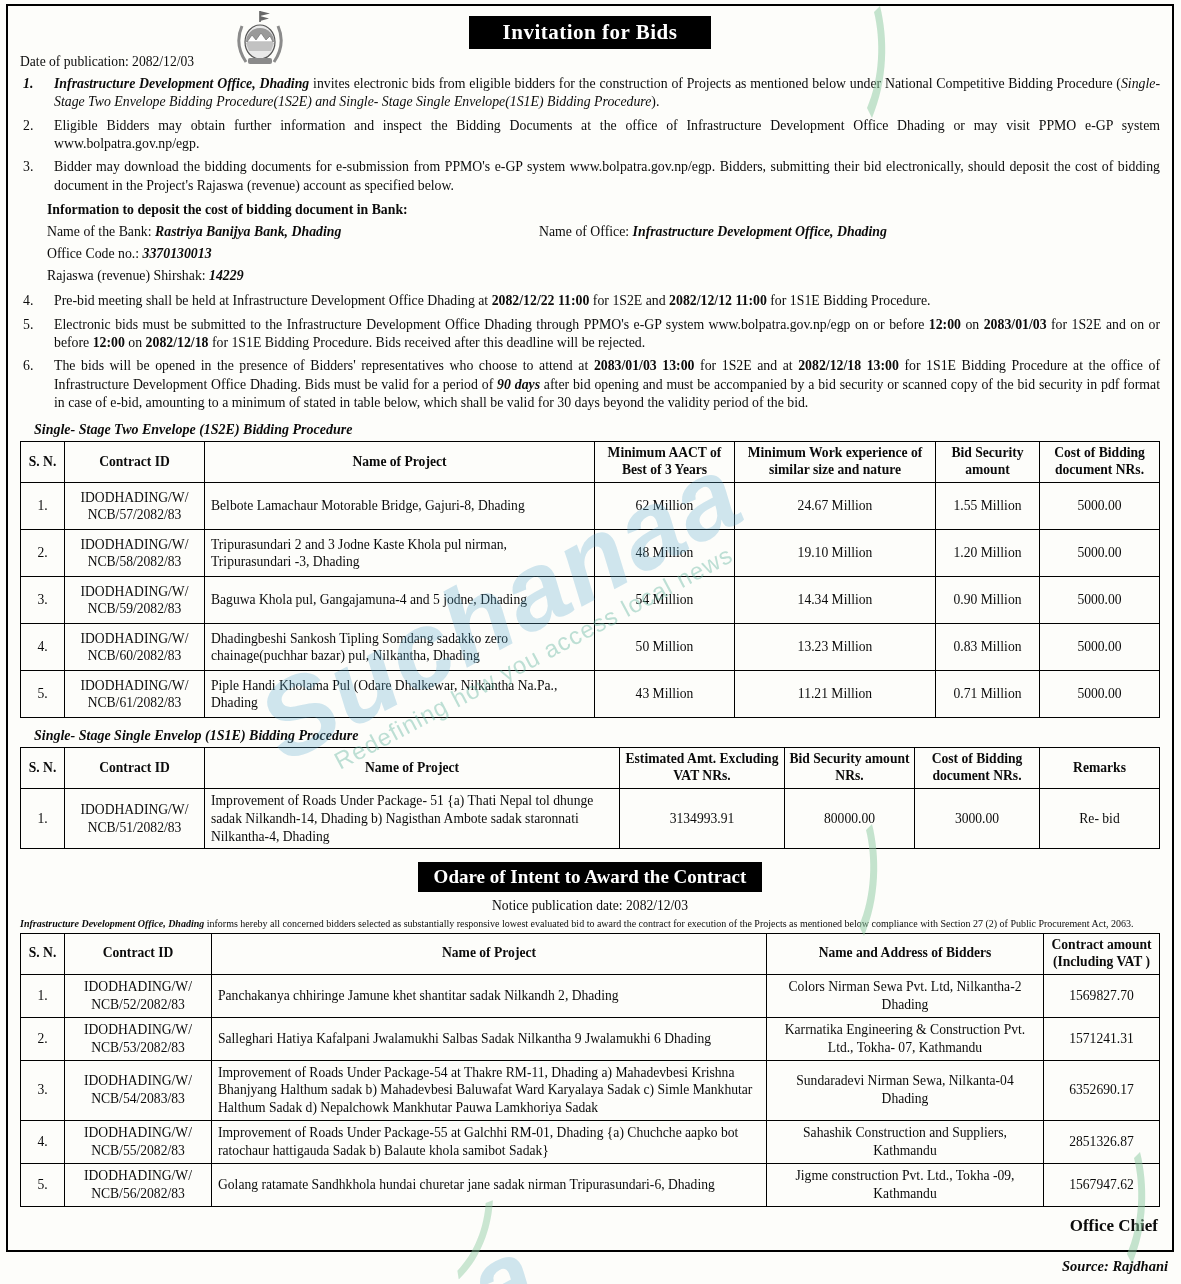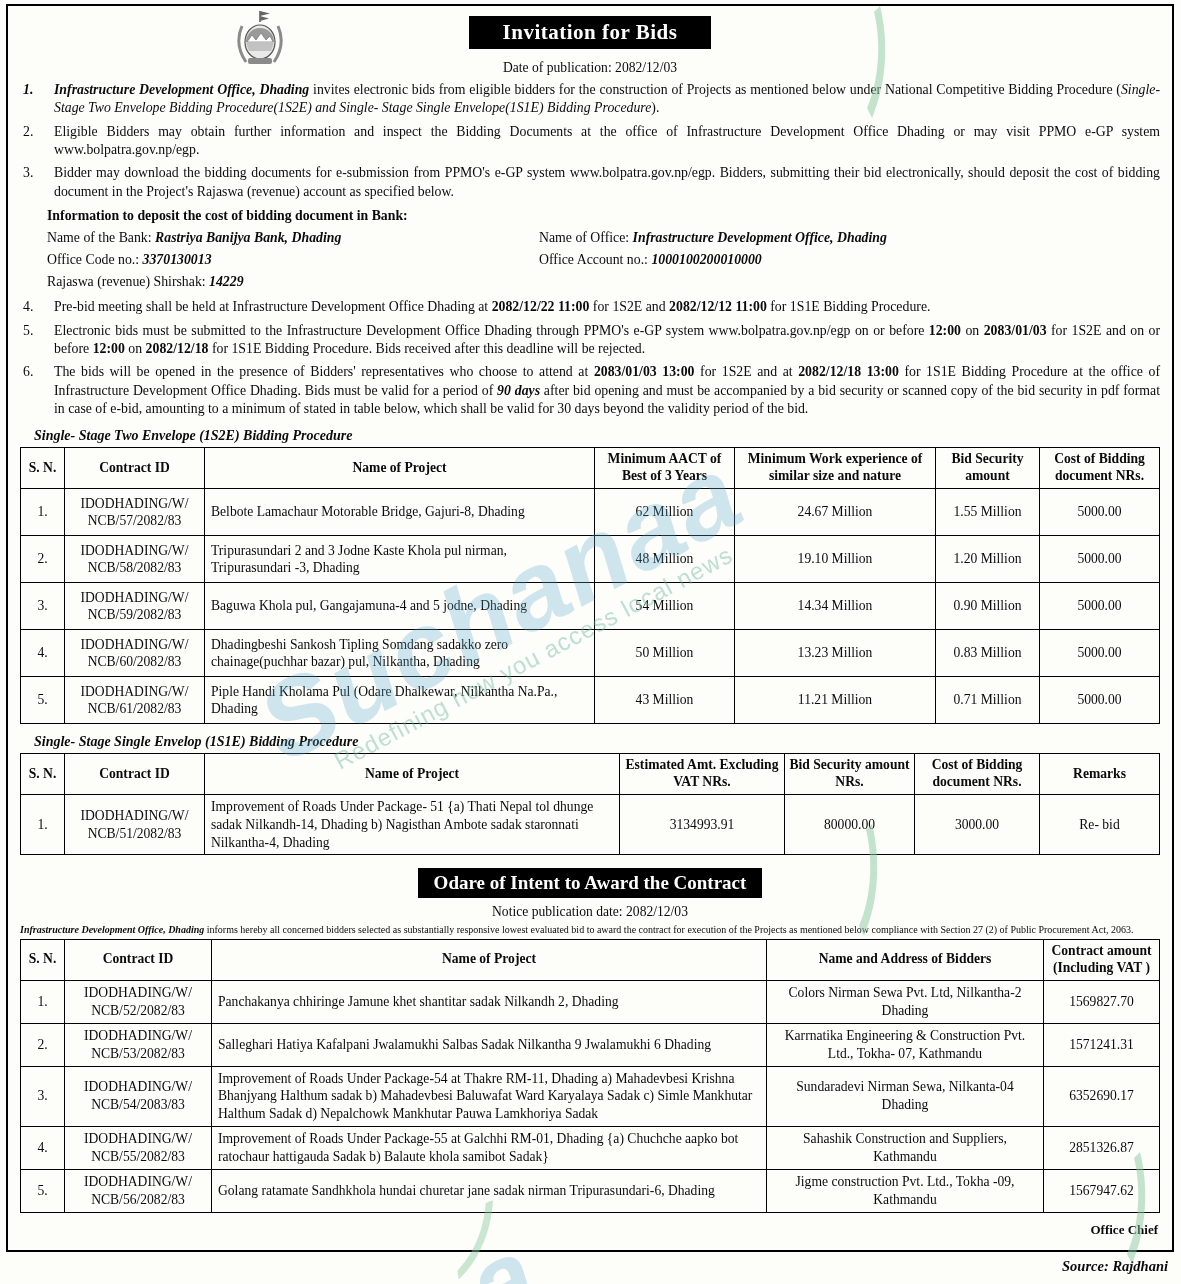--- a/index.html
+++ b/index.html
@@ -13,21 +13,21 @@
     border:2px solid #000; box-sizing:border-box;
     padding:6px 12px 8px 12px; z-index:1;
   }
   
   .title-row { position:relative; text-align:center; min-height:44px; }
   .emblem { position:absolute; left:214px; top:-2px; width:52px; height:56px; }
   .title-box {
     display:inline-block; background:#000; color:#fff; font-weight:bold;
     font-size:21px; padding:4px 34px; letter-spacing:0.5px; margin-top:4px;
   }
-  .pub-date { text-align:center; font-size:13.6px; margin-top:11px; }
+  .pub-date { text-align:left; font-size:13.6px; margin-top:5px; }
   
   .list { margin-top:2px; }
   .item { display:flex; margin-top:5px; font-size:13.8px; line-height:1.33; }
   .num { flex:0 0 24px; padding-left:3px; }
   .itext { flex:1; text-align:justify; padding-left:7px; }
   
   .bank { margin:7px 0 1px 27px; font-size:13.8px; }
   .bank-heading { font-weight:bold; }
   .bank-cols { display:flex; margin-top:3px; }
   .bank-col.left { width:492px; }
@@ -44,21 +44,21 @@
   #t2 tbody td { height:52px; }
   #t3 tbody td { height:36px; }
   
   .award-title-row { text-align:center; margin-top:13px; }
   .award-title-box {
     display:inline-block; background:#000; color:#fff; font-weight:bold;
     font-size:19px; padding:4px 16px;
   }
   .award-date { text-align:center; font-size:13.6px; margin-top:6px; }
   .award-para { font-size:10px; line-height:1.34; text-align:justify; margin-top:3px; }
-  .office-chief { text-align:right; font-weight:bold; font-size:13px; margin-top:9px; padding-right:2px; }
+  .office-chief { text-align:right; font-weight:bold; font-size:17px; margin-top:9px; padding-right:2px; }
   .source-line { position:absolute; right:13px; top:1258px; font-weight:bold; font-style:italic; font-size:14.5px; z-index:2; }
   
   .wm { position:absolute; z-index:6; pointer-events:none; transform:rotate(-28deg); transform-origin:left top; white-space:nowrap; }
   .wm-main { font-family:"Liberation Sans","DejaVu Sans",sans-serif; font-weight:bold; font-style:italic; font-size:108px; color:rgba(90,168,204,0.28); letter-spacing:2px; }
   .wm-tag { font-family:"Liberation Sans","DejaVu Sans",sans-serif; font-size:24px; color:rgba(100,180,160,0.42); margin:-16px 0 0 46px; letter-spacing:1px; }
   #wm1 { left:238px; top:676px; }
   #wm2 { left:36px; top:1458px; }
   .swoosh { position:absolute; z-index:5; pointer-events:none; }
   #sw1 { left:866px; top:6px; }
   #sw2 { left:858px; top:824px; }
@@ -108,21 +108,20 @@
     <div class="bank">
       <div class="bank-heading">Information to deposit the cost of bidding document in Bank:</div>
       <div class="bank-cols">
         <div class="bank-col left">
             <div class="bank-row"><span>Name of the Bank: </span><span style="font-weight: bold; font-style: italic;">Rastriya Banijya Bank, Dhading</span></div>
             <div class="bank-row"><span>Office Code no.: </span><span style="font-weight: bold; font-style: italic;">3370130013</span></div>
             <div class="bank-row"><span>Rajaswa (revenue) Shirshak: </span><span style="font-weight: bold; font-style: italic;">14229</span></div>
           </div>
         <div class="bank-col right">
             <div class="bank-row"><span>Name of Office: </span><span style="font-weight: bold; font-style: italic;">Infrastructure Development Office, Dhading</span></div>
-            <div class="bank-row"><span>Office Account no.: </span><span style="font-weight: bold; font-style: italic;">1000100200010000</span></div>
           </div>
       </div>
     </div>
 
     <div class="list">
         <div class="item">
           <span class="num">4.</span>
           <div class="itext"><span>Pre-bid meeting shall be held at Infrastructure Development Office Dhading at </span><span style="font-weight: bold; margin-top: 36px;">2082/12/22 11:00</span><span> for 1S2E and </span><span style="font-weight: bold;">2082/12/12 11:00</span><span> for 1S1E Bidding Procedure.</span></div>
         </div>
         <div class="item">

